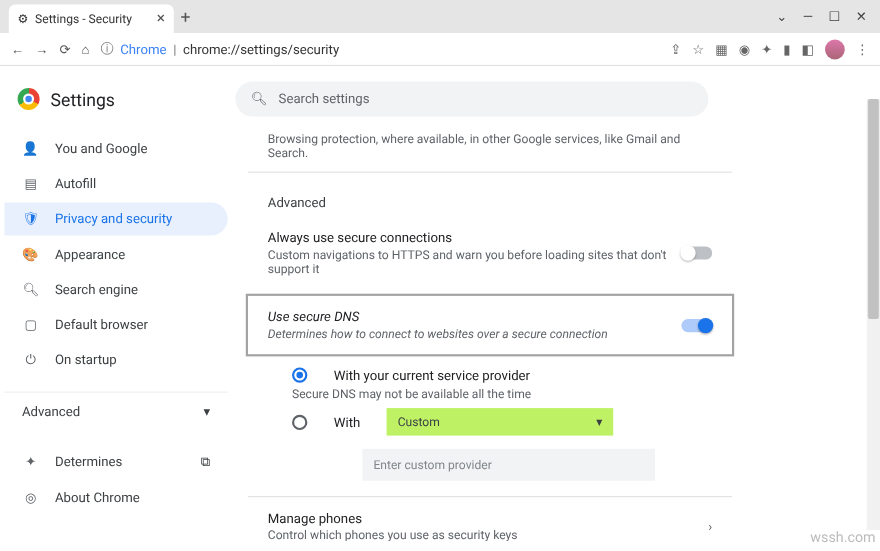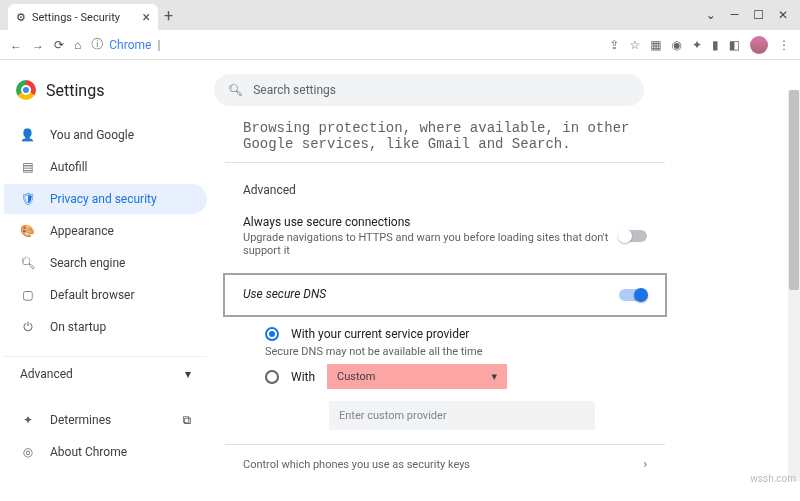--- a/index.html
+++ b/index.html
@@ -26,45 +26,45 @@
 .main{flex:1;display:flex;overflow:hidden;}
 .sidebar{width:215px;padding:0 8px 0 4px;display:flex;flex-direction:column;gap:2px;}
 .side-item{display:flex;align-items:center;gap:14px;padding:8px 16px;border-radius:0 18px 18px 0;font-size:12px;color:#3c4043;cursor:pointer;}
 .side-item.active{background:#e8f0fe;color:#1a73e8;}
 .side-item .icon{width:16px;text-align:center;color:#5f6368;}
 .side-item.active .icon{color:#1a73e8;}
 .side-adv{margin-top:12px;padding:10px 16px;display:flex;align-items:center;justify-content:space-between;font-size:12px;color:#3c4043;border-top:1px solid #eee;}
 .side-ext{margin-top:12px;}
 .ext-link{margin-left:auto;}
 .panel{flex:1;overflow-y:auto;padding:0 135px 0 10px;position:relative;}
-.truncated{color:#5f6368;font-size:14px;padding:0 18px 10px;font-family:Liberation Mono, monospace;}
+.truncated{color:#5f6368;font-size:11px;padding:0 18px 10px;}
 .section-title{font-size:12px;color:#3c4043;padding:20px 18px 6px;}
 .row{padding:12px 18px;display:flex;align-items:center;gap:10px;}
 .row-text{flex:1;}
 .row-title{font-size:12px;color:#202124;margin-bottom:2px;}
 .row-sub{font-size:11px;color:#5f6368;}
 .divider{border-top:1px solid #e0e0e0;margin:0 0;}
 .toggle{width:28px;height:12px;background:#bdc1c6;border-radius:10px;position:relative;}
 .toggle::after{content:"";position:absolute;width:14px;height:14px;background:#fff;border-radius:50%;top:-1px;left:-1px;box-shadow:0 1px 2px rgba(0,0,0,0.3);}
 .toggle.on{background:#aecbfa;}
 .toggle.on::after{left:15px;background:#1a73e8;}
 .highlighted{border:2px solid #a3a3a3;margin:4px -2px;font-style:italic;}
 .dns-options{padding:0 18px 14px 40px;}
-.radio-row{display:flex;align-items:center;gap:12px;padding:6px 0;font-size:12px;color:#202124;}
+.radio-row{display:flex;align-items:center;gap:24px;padding:6px 0;font-size:12px;color:#202124;}
 .radio{width:14px;height:14px;border:2px solid #5f6368;border-radius:50%;position:relative;flex-shrink:0;}
 .radio.checked{border-color:#1a73e8;}
 .radio.checked::after{content:"";position:absolute;inset:2px;background:#1a73e8;border-radius:50%;}
 .radio-sub{font-size:11px;color:#5f6368;margin-top:-2px;}
-.dropdown{display:inline-flex;align-items:center;justify-content:space-between;background:#fca5a5;padding:6px 10px;width:180px;font-size:11px;color:#3c4043;}
+.dropdown{display:inline-flex;align-items:center;justify-content:space-between;background:#bef264;padding:6px 10px;width:206px;font-size:11px;color:#3c4043;}
 .custom-input{margin-left:64px;margin-top:6px;background:#f1f3f4;padding:8px 10px;width:266px;font-size:11px;color:#80868b;}
 .link-row{padding:12px 18px;display:flex;align-items:center;border-top:1px solid #e0e0e0;}
 .chev{color:#5f6368;}
 .scroll-track{position:absolute;right:0;top:90px;bottom:20px;width:12px;background:#f1f1f1;}
 .scroll-thumb{position:absolute;right:1px;top:0;width:10px;height:200px;background:#c1c1c1;border-radius:2px;}
-.watermark{position:absolute;right:4px;bottom:17px;font-size:10px;color:#bbb;}
+.watermark{position:absolute;right:4px;bottom:4px;font-size:13px;color:#bbb;}
 </style>
 </head>
 <body>
 
 <div class="window-frame">
   <div class="tab-chrome">
     <span>⚙</span>
     <span>Settings - Security</span>
     <span class="tab-close">×</span>
   </div>
@@ -81,20 +81,21 @@
   <div class="addr-icons">
     <span>←</span>
     <span>→</span>
     <span>⟳</span>
     <span>⌂</span>
   </div>
   <div class="url">
     <span>ⓘ</span>
     <span class="url-chrome">Chrome</span>
     <span>|</span>
+    <span class="url-path">chrome://settings/security</span>
   </div>
   <div class="ext-icons">
     <span>⇪</span>
     <span>☆</span>
     <span>▦</span>
     <span>◉</span>
     <span>✦</span>
     <span>▮</span>
     <span>◧</span>
     <span class="avatar"></span>
@@ -159,29 +160,30 @@
     </div>
 
     <div class="panel">
       <div class="truncated">Browsing protection, where available, in other Google services, like Gmail and Search.</div>
       <div class="divider"></div>
       <div class="section-title">Advanced</div>
 
       <div class="row">
         <div class="row-text">
           <div class="row-title">Always use secure connections</div>
-          <div class="row-sub">Upgrade navigations to HTTPS and warn you before loading sites that don't support it</div>
+          <div class="row-sub">Custom navigations to HTTPS and warn you before loading sites that don't support it</div>
         </div>
         <div class="toggle"></div>
       </div>
 
       <div class="highlighted">
         <div class="row">
           <div class="row-text">
             <div class="row-title">Use secure DNS</div>
+            <div class="row-sub">Determines how to connect to websites over a secure connection</div>
           </div>
           <div class="toggle on"></div>
         </div>
       </div>
 
       <div class="dns-options">
         <div class="radio-row">
           <div class="radio checked"></div>
           <span>With your current service provider</span>
         </div>
@@ -195,20 +197,21 @@
             <span>▾</span>
           </div>
         </div>
         <div class="custom-input">
           <span>Enter custom provider</span>
         </div>
       </div>
 
       <div class="link-row">
         <div class="row-text">
+          <div class="row-title">Manage phones</div>
           <div class="row-sub">Control which phones you use as security keys</div>
         </div>
         <span class="chev">›</span>
       </div>
 
     </div>
   </div>
 </div>
 
 <div class="scroll-track">

